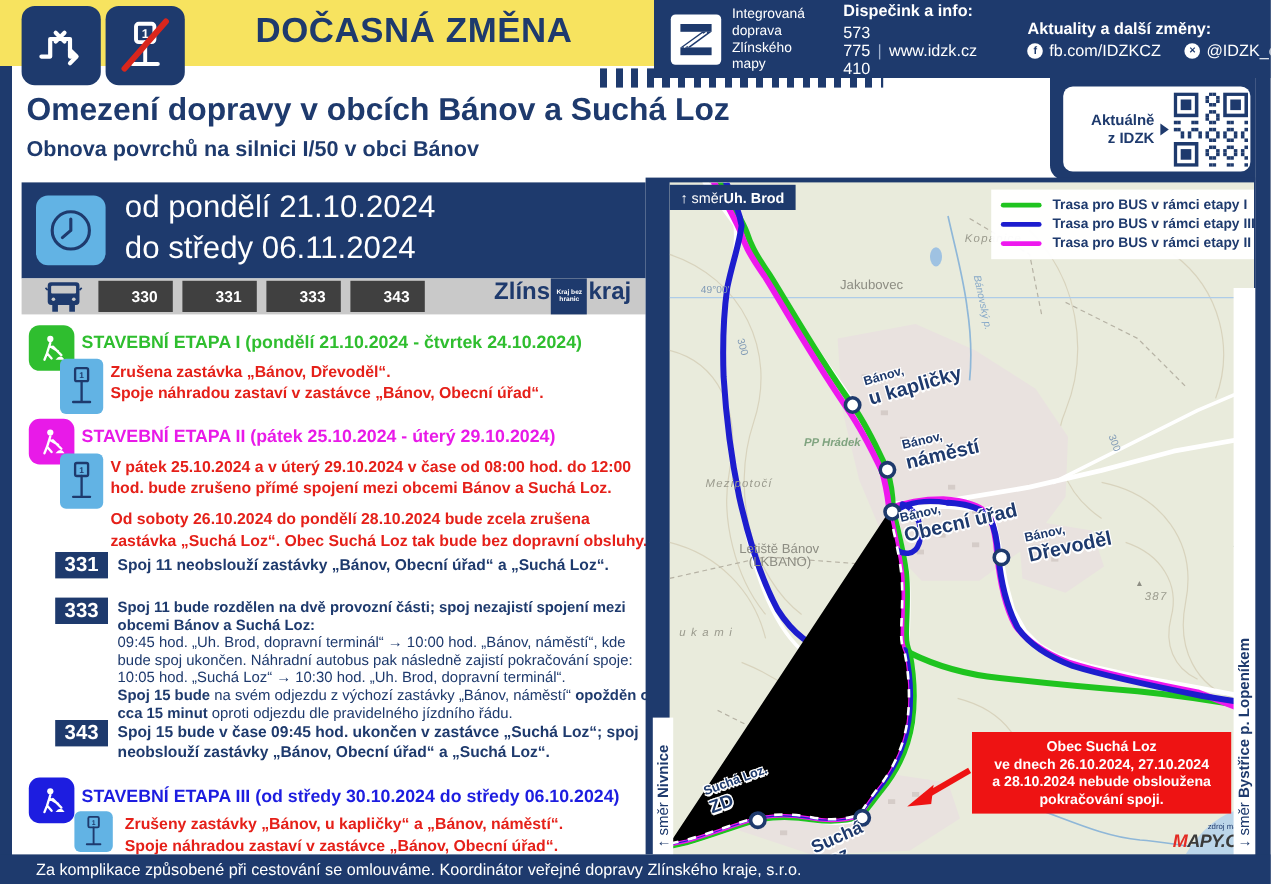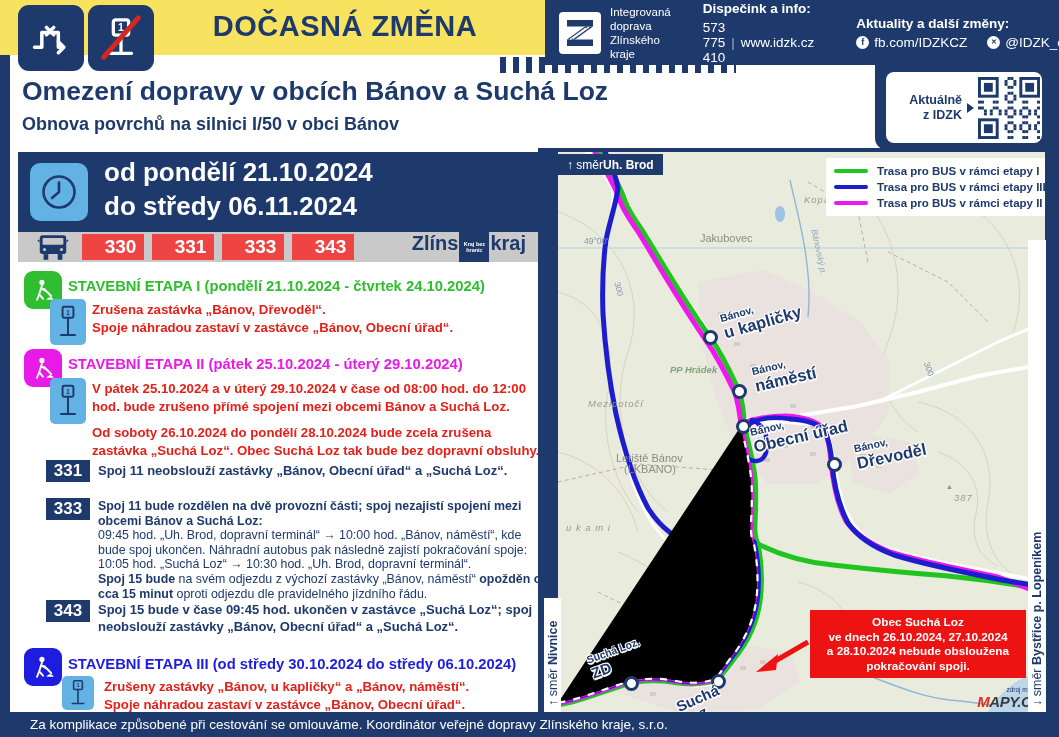--- a/index.html
+++ b/index.html
@@ -38,26 +38,26 @@
 
   
   #qr-wrap{left:875px;top:65px;width:171px;height:85px;background:#1e3a6d;border-radius:0 0 0 12px;}
   #qr-card{left:886px;top:72px;width:156px;height:71px;background:#fff;border-radius:8px;display:flex;align-items:center;}
   #qr-label{width:76px;text-align:right;color:#1e3a6d;font-size:12.5px;font-weight:600;line-height:15px;}
   #qr-tri{width:0;height:0;border-left:7px solid #1e3a6d;border-top:5px solid transparent;border-bottom:5px solid transparent;margin:0 4px 0 5px;}
 
   
   #period{left:18px;top:152px;width:520px;height:80px;background:#1e3a6d;}
   #clock-tile{left:30px;top:163px;width:58px;height:58px;background:#62b3e4;border-radius:10px;display:flex;align-items:center;justify-content:center;}
-  .period-line{position:absolute;left:104px;color:#fff;font-size:26px;font-weight:700;}
+  .period-line{position:absolute;left:104px;color:#fff;font-size:26px;font-weight:400;}
   #period-from{top:157px;} #period-to{top:191px;}
   #linesbar{left:18px;top:232px;width:520px;height:30px;background:#c9c9c9;display:flex;align-items:center;}
   #linesbar svg{margin-left:18px;}
   #line-badges{display:flex;gap:8px;margin-left:12px;}
-  .plate{width:62px;height:26px;background:#ef4444;color:#fff;font-size:19px;font-weight:800;display:flex;align-items:center;justify-content:center;padding-left:15px;}
+  .plate{width:62px;height:26px;background:#404040;color:#fff;font-size:13px;font-weight:800;display:flex;align-items:center;justify-content:center;padding-left:15px;}
   #kraj-logo{margin-left:auto;margin-right:12px;display:flex;align-items:flex-start;color:#1e3a6d;font-weight:800;font-size:20px;}
   #kraj-square{width:30px;height:30px;background:#1e3a6d;color:#fff;font-size:5.5px;font-weight:700;line-height:6.5px;display:flex;align-items:center;justify-content:center;text-align:center;margin:0 1px;}
 
   
   .stage-tile{width:38px;height:38px;border-radius:9px;display:flex;align-items:center;justify-content:center;}
   .stage-head{position:absolute;left:68px;font-size:14.8px;font-weight:800;}
   .stop-ic{background:#62b3e4;border-radius:5px;display:flex;align-items:center;justify-content:center;}
   .redtxt{color:#e52019;font-weight:700;font-size:13.2px;line-height:17.5px;}
   .navytxt{color:#1e3a6d;font-size:13px;line-height:17px;}
   .smallplate{width:44px;height:22px;background:#1e3a6d;color:#fff;font-size:17px;font-weight:800;display:flex;align-items:center;justify-content:center;}
@@ -124,21 +124,21 @@
     <div id="idzk-logo">
       <svg width="42" height="42" viewBox="0 0 42 42">
         <rect x="8" y="8" width="26" height="6.5" fill="#1e3a6d"></rect>
         <rect x="8" y="27.5" width="26" height="6.5" fill="#1e3a6d"></rect>
         <polygon points="34,14.5 26,14.5 8,27.5 16,27.5" fill="#1e3a6d"></polygon>
         <path d="M14,26.5 L30,15 M11,27.5 L27,16" stroke="#fff" stroke-width="1.4"></path>
       </svg>
     </div>
     <div class="brand">
       <div>Integrovaná doprava</div>
-        <div>Zlínského kraje</div>
+        <div>Zlínského mapy</div>
     </div>
     <div class="vdiv"></div>
     <div class="hblock">
       <div class="lab">Dispečink a info:</div>
       <div class="val">
           <span>573 775 410</span>
         <span class="sep">|</span>
         <span>www.idzk.cz</span>
         </div>
     </div>

